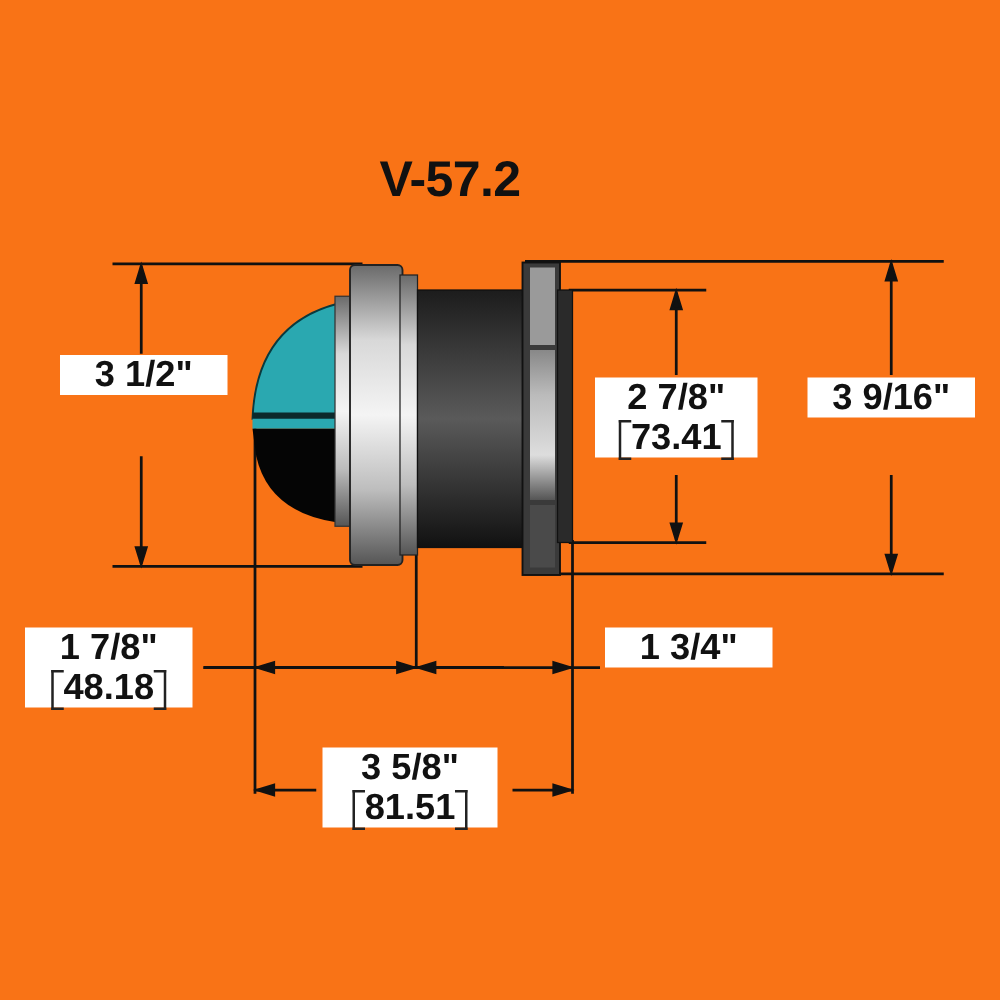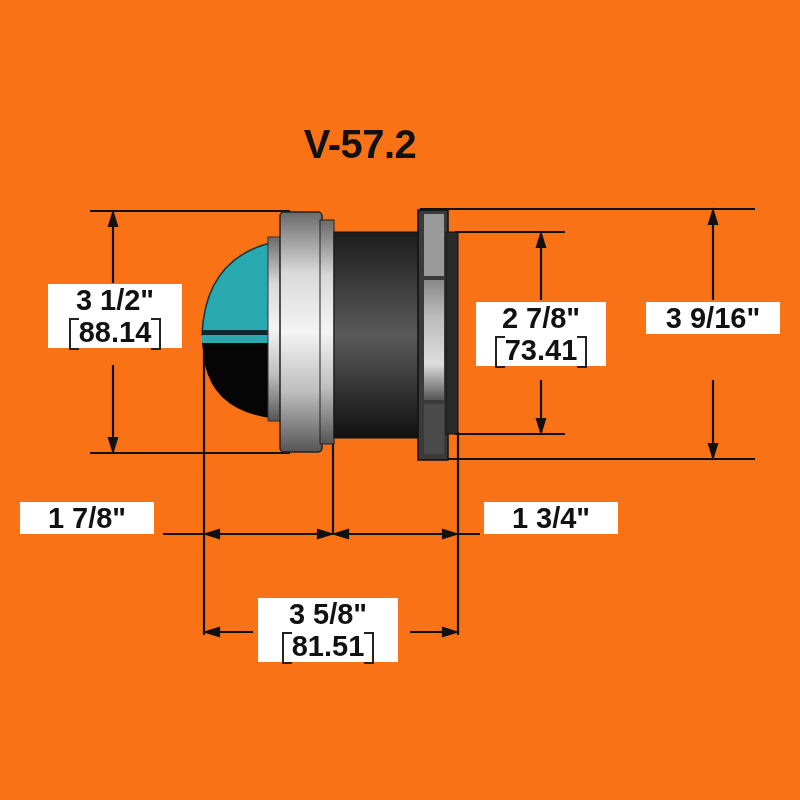--- a/index.html
+++ b/index.html
@@ -117,34 +117,34 @@
       <line x1="410" y1="632" x2="458" y2="632"></line>
       <polygon points="206,632 219,628 219,636"></polygon>
       <polygon points="456,632 443,628 443,636"></polygon>
     </g>
   </svg>
 
   <div class="title">V-57.2</div>
 
   <div class="dim" style="left:48px;top:284px;width:134px;">
     <div>3 1/2"</div>
-    <span class="mm">88.14</span>
   </div>
 
   <div class="dim" style="left:476px;top:302px;width:130px;">
     <div>2 7/8"</div>
     <span class="mm">73.41</span>
   </div>
 
   <div class="dim" style="left:646px;top:302px;width:134px;">
     <div>3 9/16"</div>
   </div>
 
   <div class="dim" style="left:20px;top:502px;width:134px;">
     <div>1 7/8"</div>
+    <span class="mm">48.18</span>
   </div>
 
   <div class="dim" style="left:484px;top:502px;width:134px;">
     <div>1 3/4"</div>
   </div>
 
   <div class="dim" style="left:258px;top:598px;width:140px;">
     <div>3 5/8"</div>
     <span class="mm">81.51</span>
   </div>

